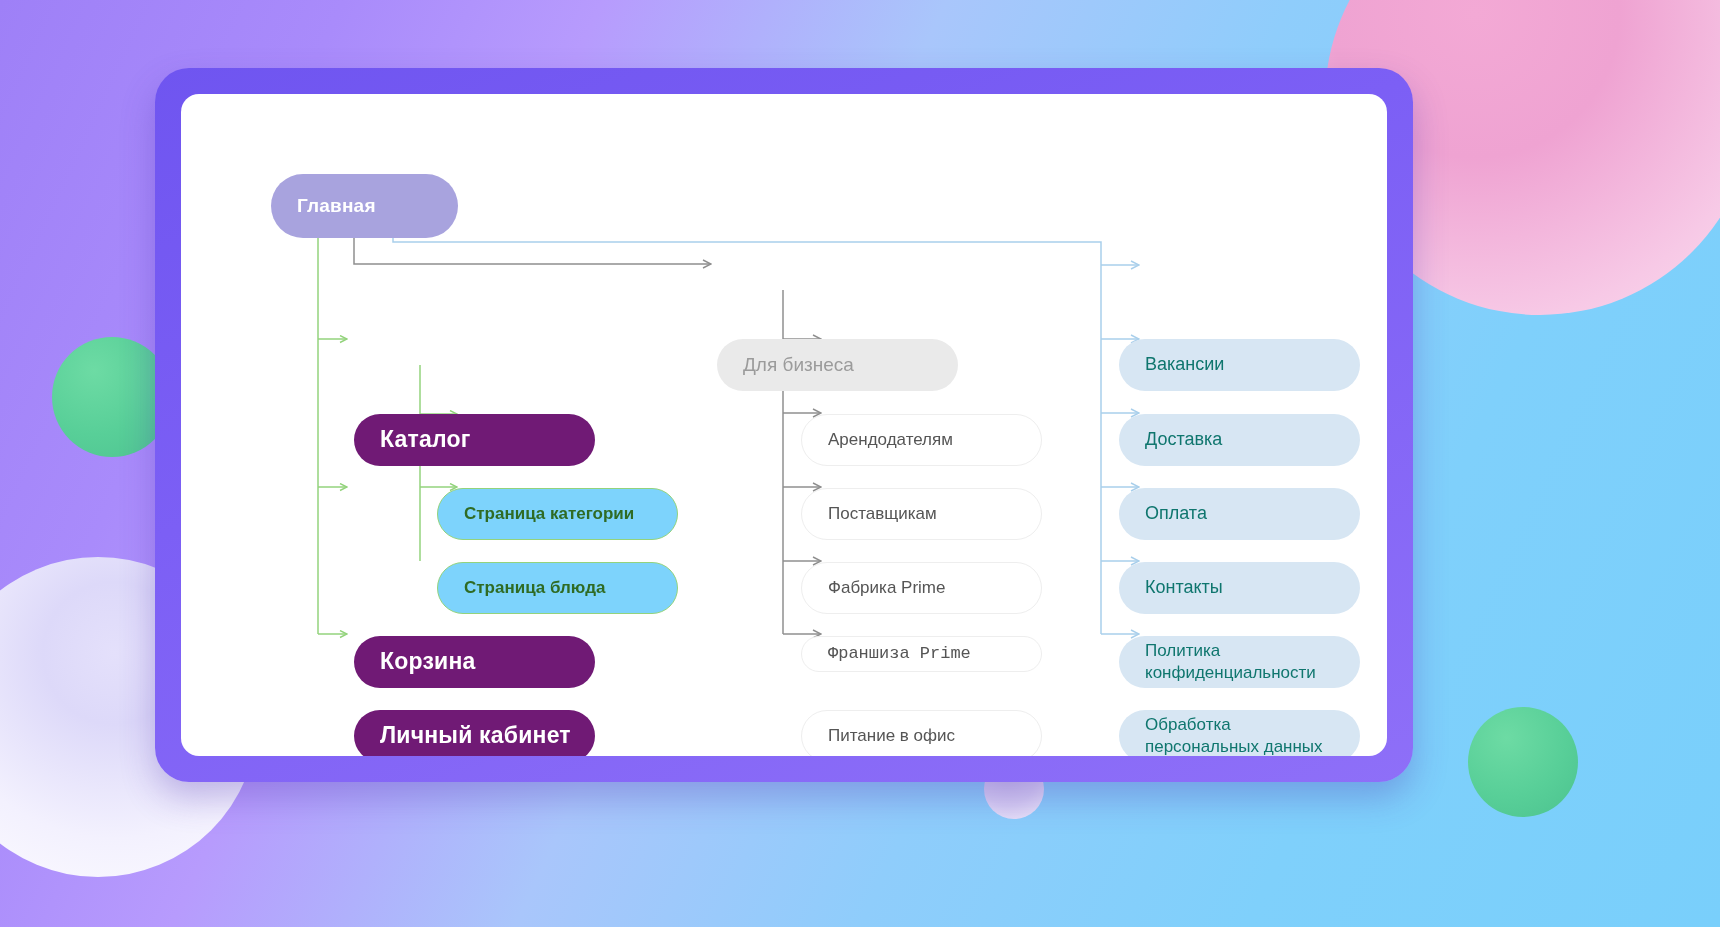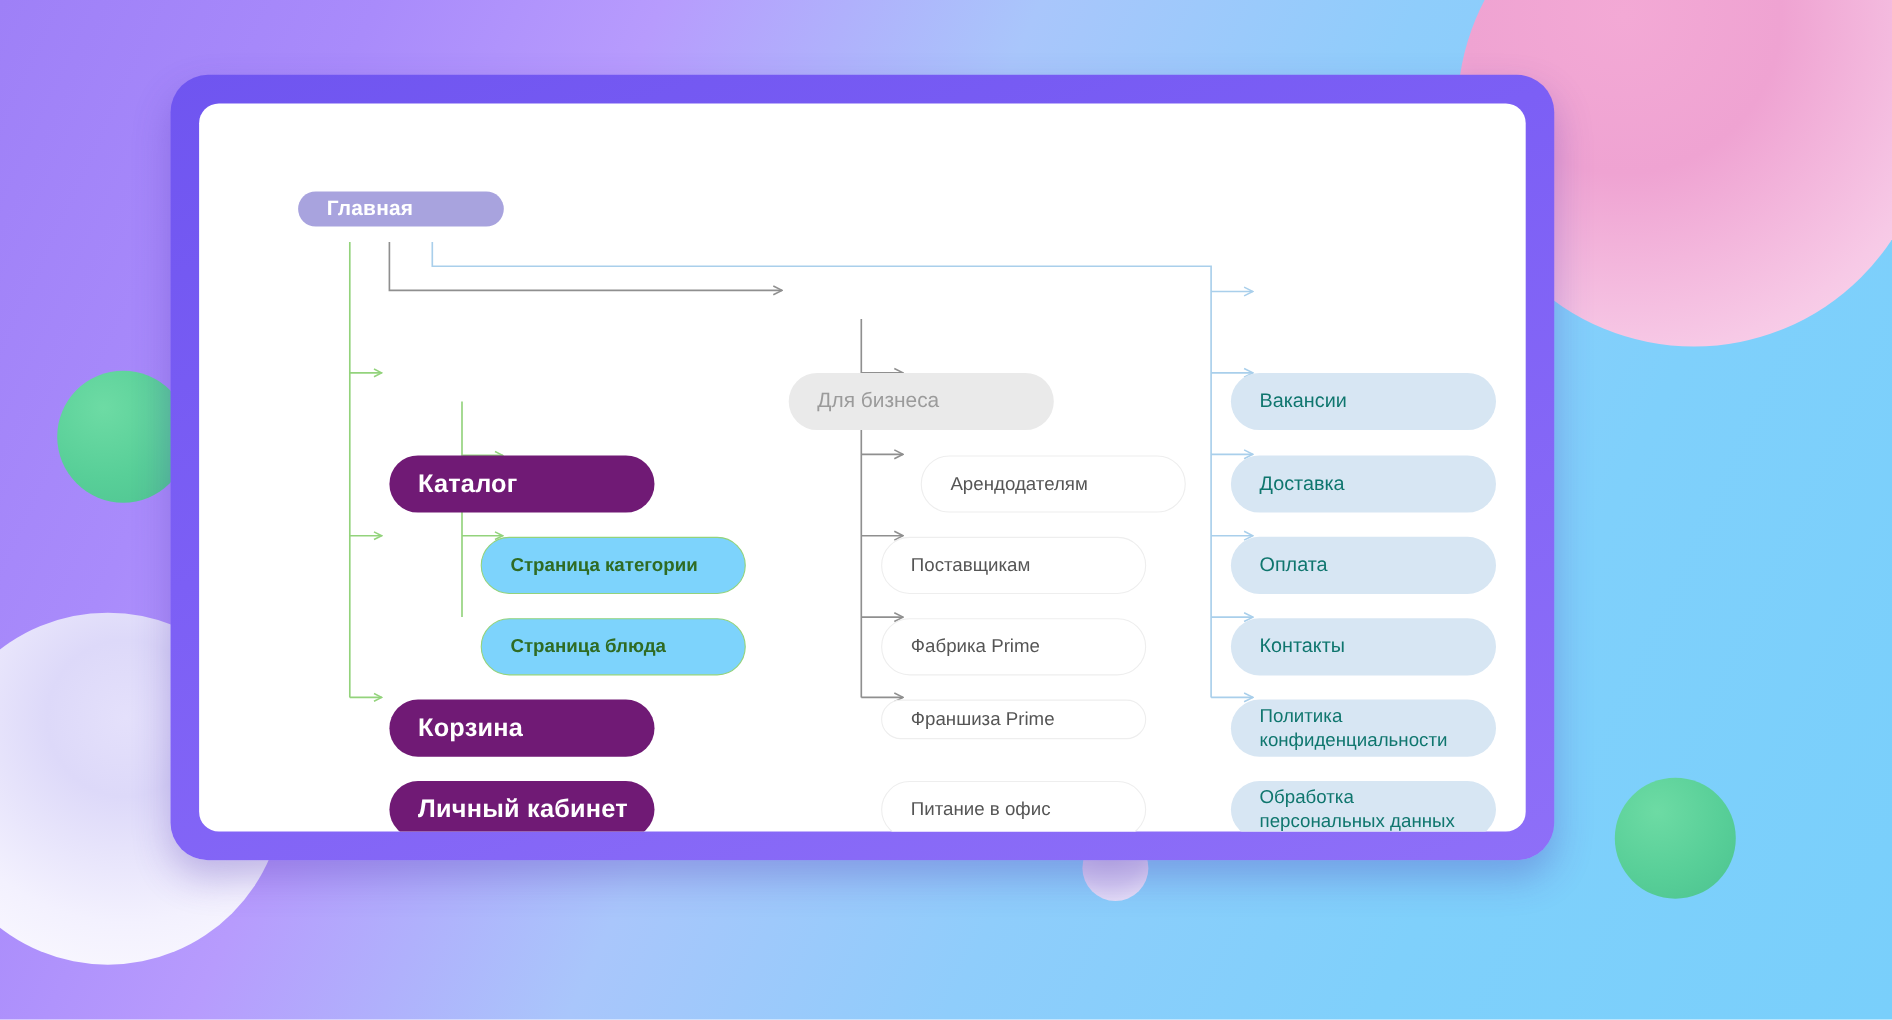--- a/index.html
+++ b/index.html
@@ -199,21 +199,21 @@
           <path d="M 212,126 L 212,148 L 920,148 L 920,540"></path>
           <path d="M 920,171 L 958,171" marker-end="url(#arr-blue)"></path>
           <path d="M 920,245 L 958,245" marker-end="url(#arr-blue)"></path>
           <path d="M 920,319 L 958,319" marker-end="url(#arr-blue)"></path>
           <path d="M 920,393 L 958,393" marker-end="url(#arr-blue)"></path>
           <path d="M 920,467 L 958,467" marker-end="url(#arr-blue)"></path>
           <path d="M 920,540 L 958,540" marker-end="url(#arr-blue)"></path>
         </g>
       </svg>
 
-      <div class="node node-root" style="left:90px; top:80px; width:187px; height:32px;">
+      <div class="node node-root" style="left:90px; top:80px; width:187px; height:64px;">
         <span>Главная</span>
       </div>
 
       <div class="node node-green-solid" style="left:173px; top:320px; width:241px; height:52px;">
         <span>Каталог</span>
       </div>
 
       <div class="node node-green-outline" style="left:256px; top:394px; width:241px; height:52px;">
         <span>Страница категории</span>
       </div>
@@ -227,33 +227,33 @@
       </div>
 
       <div class="node node-gray-solid" style="left:536px; top:245px; width:241px; height:52px;">
         <span>Для бизнеса</span>
       </div>
 
       <div class="node node-green-solid" style="left:173px; top:616px; width:241px; height:52px;">
         <span>Личный кабинет</span>
       </div>
 
-      <div class="node node-gray-outline" style="left:656px; top:320px; width:241px; height:52px;">
+      <div class="node node-gray-outline" style="left:620px; top:320px; width:241px; height:52px;">
         <span>Арендодателям</span>
       </div>
 
       <div class="node node-gray-outline" style="left:620px; top:394px; width:241px; height:52px;">
         <span>Поставщикам</span>
       </div>
 
       <div class="node node-gray-outline" style="left:620px; top:468px; width:241px; height:52px;text-align:right;">
         <span>Фабрика Prime</span>
       </div>
 
-      <div class="node node-gray-outline" style="left:620px; top:542px; width:241px; height:36px;">
+      <div class="node node-gray-outline" style="left:620px; top:542px; width:241px; height:36px;font-family:Liberation Mono, monospace;">
         <span>Франшиза Prime</span>
       </div>
 
       <div class="node node-gray-outline" style="left:620px; top:616px; width:241px; height:52px;">
         <span>Питание в офис</span>
       </div>
 
       <div class="node node-blue" style="left:938px; top:245px; width:241px; height:52px;">
         <span>Вакансии</span>
       </div>

